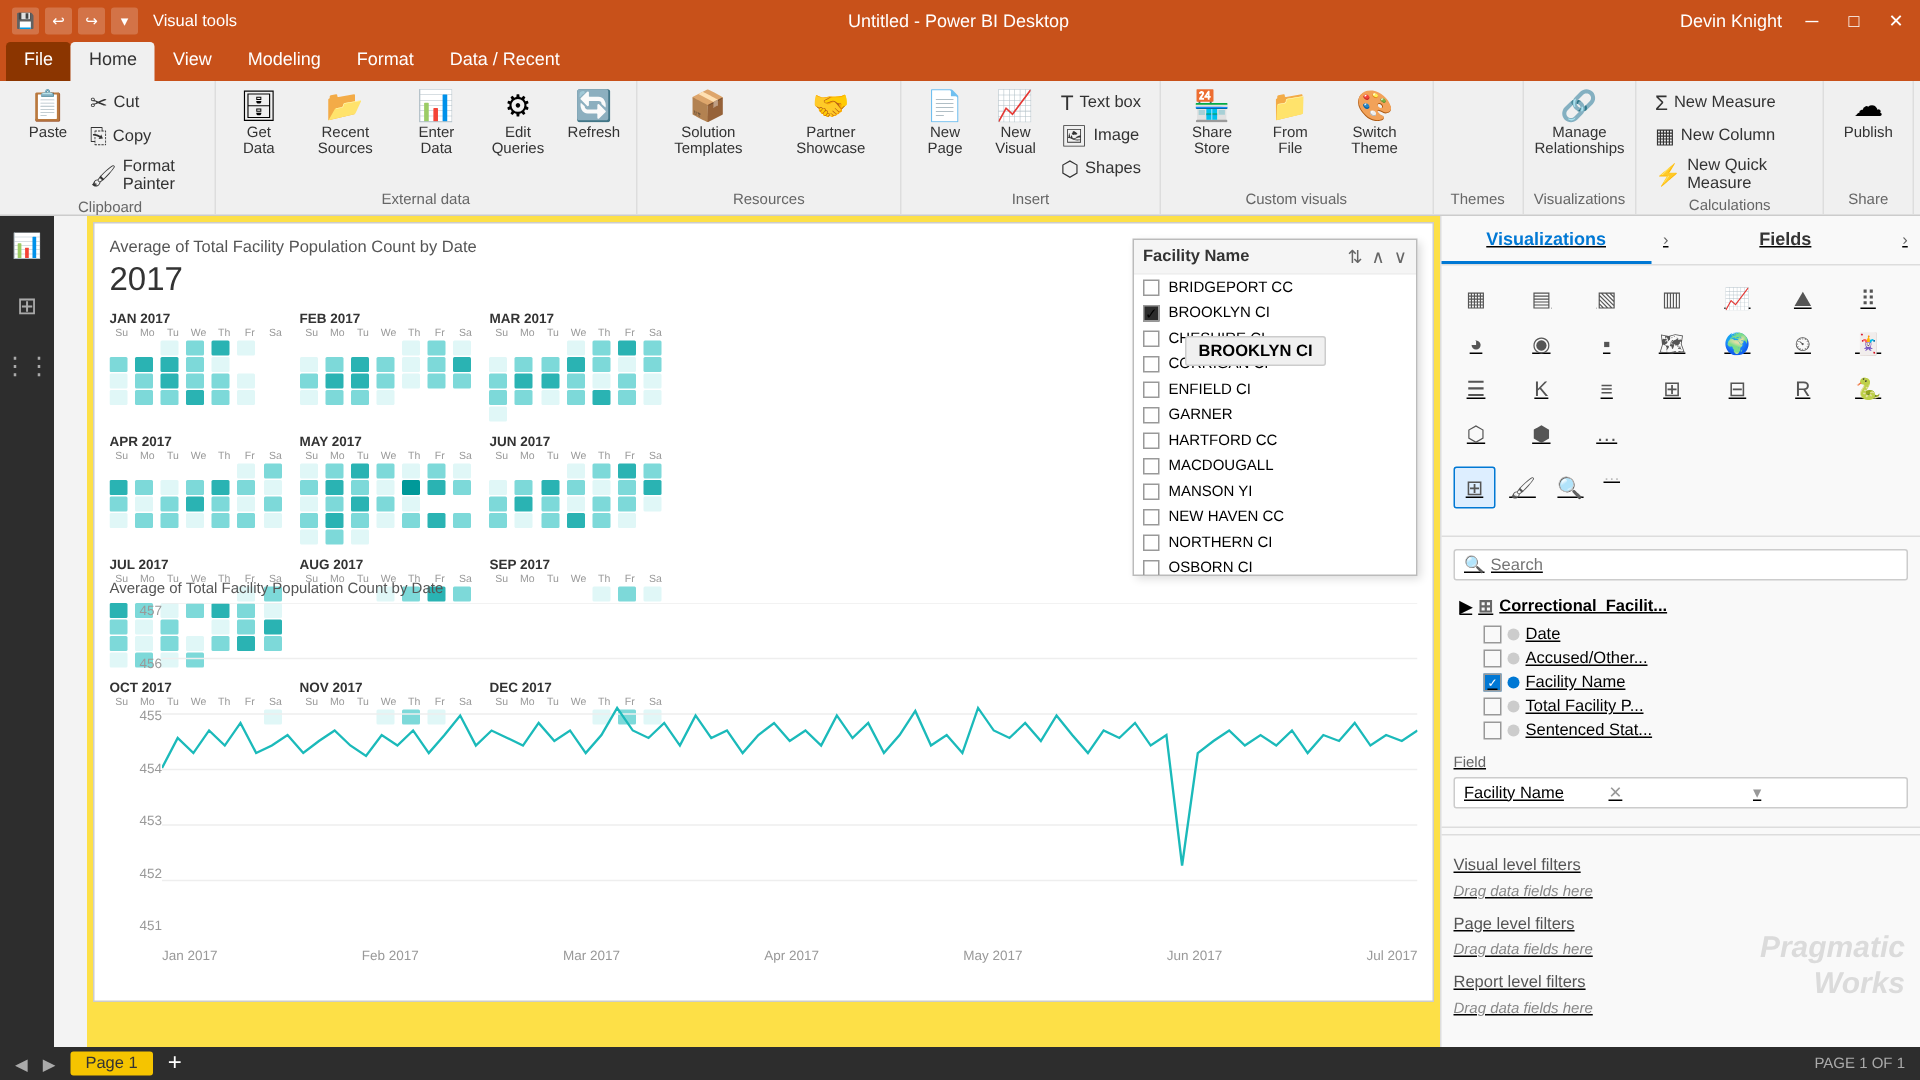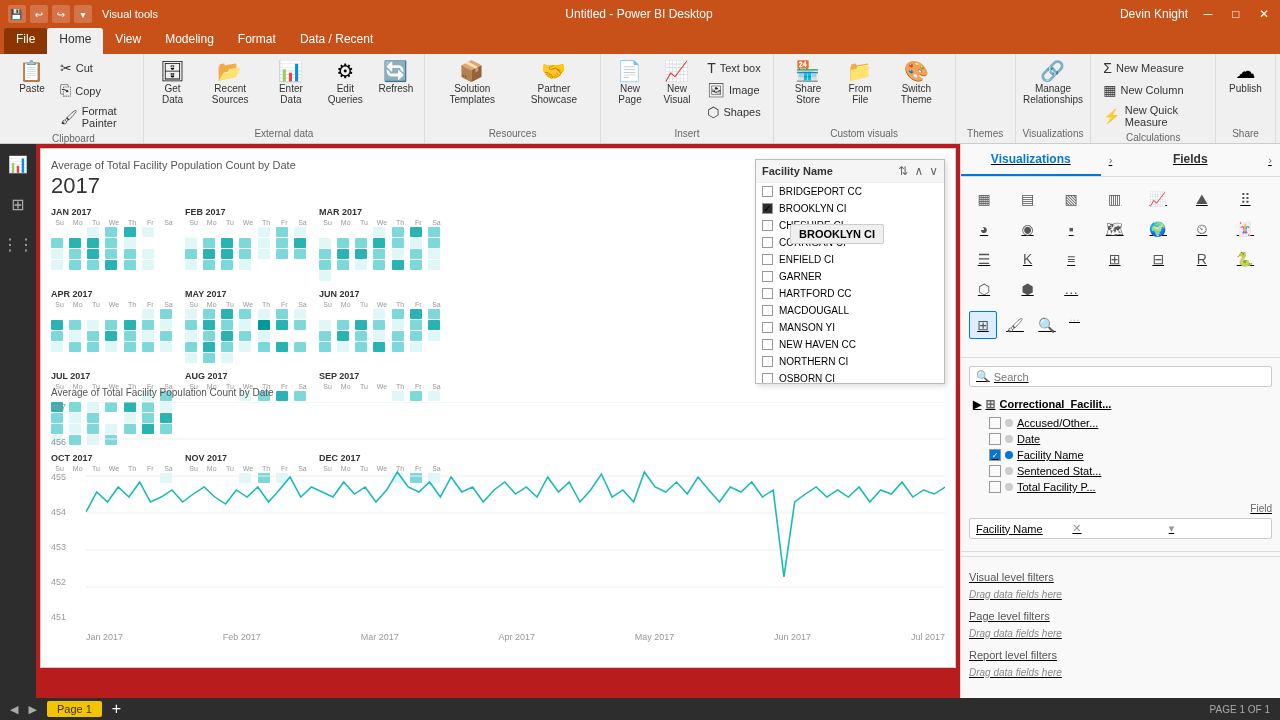--- a/index.html
+++ b/index.html
@@ -124,23 +124,24 @@
       align-items: center;
       justify-content: center;
       font-size: 16px;
       cursor: pointer;
     }
     .nav-icon.active { color: #00b0f0; }
 
     
     .canvas-area {
       flex: 1;
-      background: #b91c1c;
+      background: #fde047;
       position: relative;
       overflow: hidden;
+      margin-left: 22px;
     }
 
     
     .right-panel {
       width: 320px;
       background: #f9f9f9;
       border-left: 1px solid #ddd;
       display: flex;
       flex-direction: column;
       text-decoration: underline;
@@ -1390,21 +1391,21 @@
             <div class="facility-item">
               <div class="fac-checkbox"></div>
               <span>OSBORN CI</span>
             </div>
           </div>
         <div class="tooltip-bubble">BROOKLYN CI</div>
       </div>
 
       <div style="position:absolute; bottom:10px; left:10px; right:10px; height:270px;">
         <div class="line-chart-title">Average of Total Facility Population Count by Date</div>
-        <div style="position:relative; width:100%; height:240px;">
+        <div style="position:relative; width:100%; height:240px;text-align:right;">
           <div style="position:absolute;left:0;top:0;bottom:20px;width:35px;display:flex;flex-direction:column;justify-content:space-between;" id="y-axis-container">
               <div class="y-label">457</div>
               <div class="y-label">456</div>
               <div class="y-label">455</div>
               <div class="y-label">454</div>
               <div class="y-label">453</div>
               <div class="y-label">452</div>
               <div class="y-label">451</div>
             </div>
           <svg style="position:absolute;left:35px;top:0;right:0;bottom:20px;width:calc(100% - 35px);height:220px;" id="line-chart-svg" viewBox="0 0 800 220" preserveAspectRatio="none">
@@ -1488,65 +1489,68 @@
       <div class="fields-table-name">
         <span>▶</span>
         <span style="color:#666;font-size:12px;">⊞</span>
         <span>Correctional_Facilit...</span>
       </div>
 
       <div id="fields-list" style="margin-left:16px;">
           <div class="field-row">
             <div class="fields-checkbox"></div>
             <div class="field-color-dot" style="background: rgb(204, 204, 204);"></div>
-            <span style="font-size: 11px;">Accused/Other...</span>
+            <span style="font-size: 11px;">Date</span>
           </div>
           <div class="field-row">
             <div class="fields-checkbox"></div>
             <div class="field-color-dot" style="background: rgb(204, 204, 204);"></div>
-            <span style="font-size: 11px;">Date</span>
+            <span style="font-size: 11px;">Accused/Other...</span>
           </div>
           <div class="field-row">
             <div class="fields-checkbox checked">✓</div>
             <div class="field-color-dot" style="background: rgb(0, 120, 212);"></div>
             <span style="font-size: 11px;">Facility Name</span>
           </div>
           <div class="field-row">
             <div class="fields-checkbox"></div>
             <div class="field-color-dot" style="background: rgb(204, 204, 204);"></div>
-            <span style="font-size: 11px;">Sentenced Stat...</span>
+            <span style="font-size: 11px;">Total Facility P...</span>
           </div>
           <div class="field-row">
             <div class="fields-checkbox"></div>
             <div class="field-color-dot" style="background: rgb(204, 204, 204);"></div>
-            <span style="font-size: 11px;">Total Facility P...</span>
+            <span style="font-size: 11px;">Sentenced Stat...</span>
           </div>
         </div>
     </div>
 
     <div style="padding:4px 8px;">
-      <div style="font-size:10px;color:#666;margin-bottom:2px;text-align:right;">Field</div>
+      <div style="font-size:10px;color:#666;margin-bottom:2px;">Field</div>
       <div class="field-dropdown">
         <span>Facility Name</span>
         <span style="color:#999;">✕</span>
         <span style="color:#999;">▾</span>
       </div>
     </div>
 
     <div class="panel-divider"></div>
 
     <div class="filters-section">
       <div class="filter-section-title">Visual level filters</div>
       <div class="filter-drop-zone">Drag data fields here</div>
       <div class="filter-section-title">Page level filters</div>
       <div class="filter-drop-zone">Drag data fields here</div>
       <div class="filter-section-title">Report level filters</div>
       <div class="filter-drop-zone">Drag data fields here</div>
     </div>
 
+    <div style="position:absolute;bottom:30px;right:10px;font-size:20px;color:rgba(150,150,150,0.3);font-style:italic;font-weight:bold;line-height:1.2;text-align:right;">
+      Pragmatic<br>Works
+    </div>
   </div>
 </div>
 
 <div class="status-bar">
   <div class="status-bar-left">
     <span style="color:#aaa;">◀</span>
     <span style="color:#aaa;">▶</span>
     <div class="page-tab">Page 1</div>
     <div class="page-add">+</div>
   </div>

